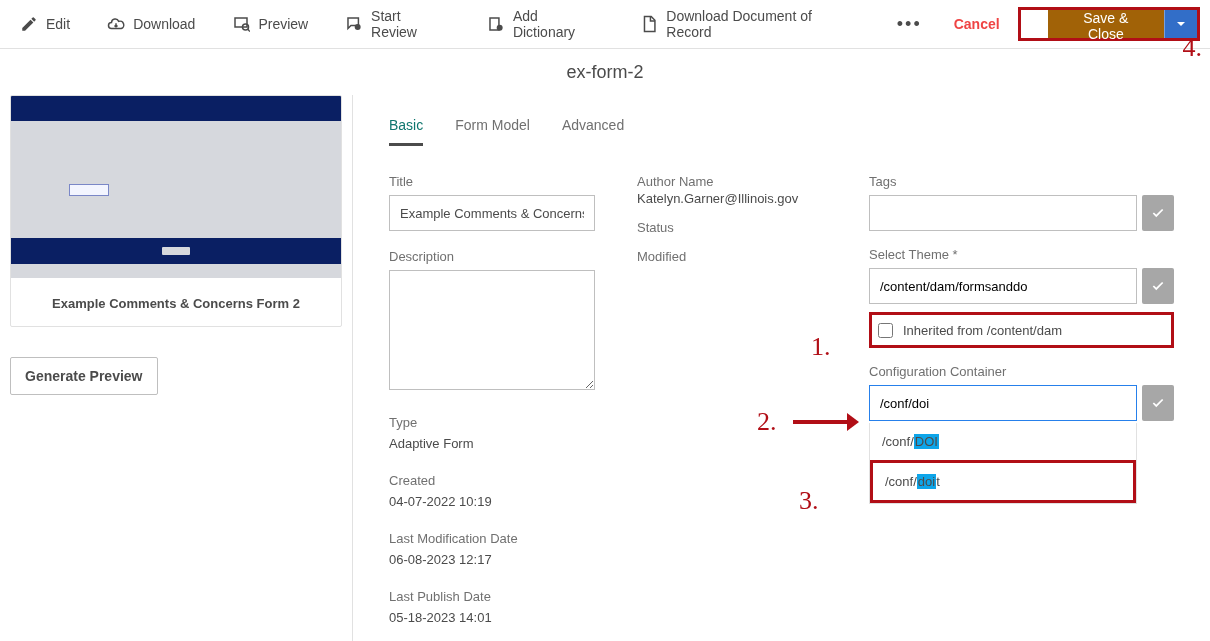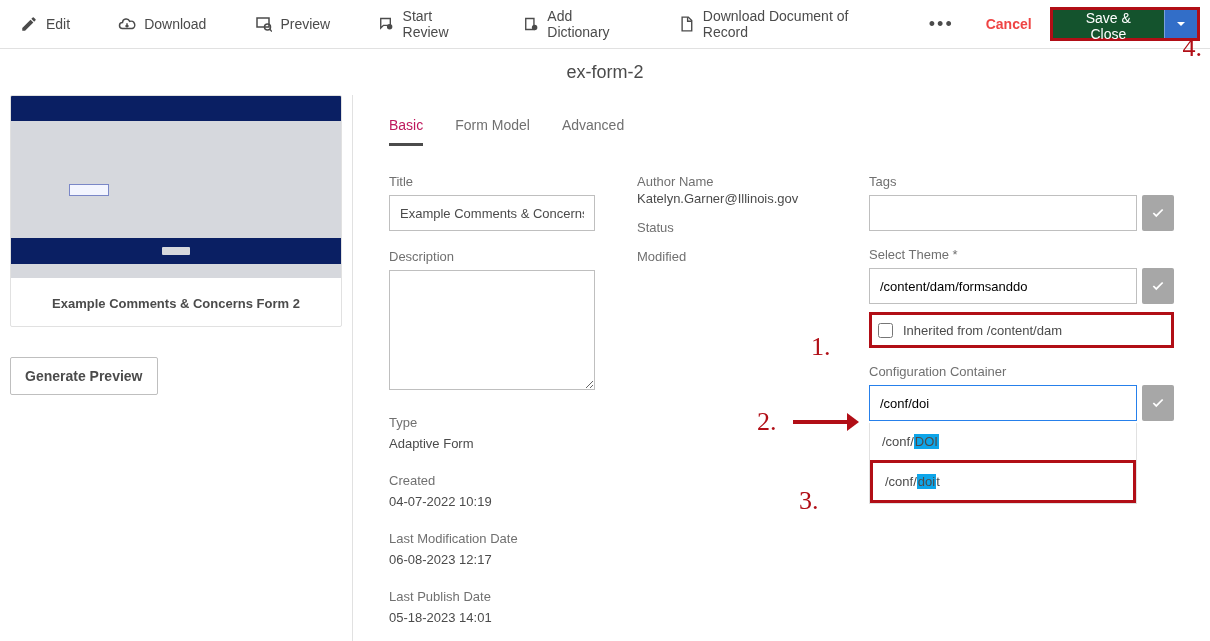--- a/index.html
+++ b/index.html
@@ -1,27 +1,27 @@
 <!DOCTYPE html>
 <html><head>
 <meta charset="utf-8">
 <style>
   * { box-sizing: border-box; margin: 0; padding: 0; font-family: -apple-system, BlinkMacSystemFont, "Segoe UI", Arial, sans-serif; }
   body { background: #fff; color: #4b4b4b; width: 1210px; height: 641px; overflow: hidden; font-size: 13px; }
 
   
   .toolbar { height: 49px; display: flex; align-items: center; border-bottom: 1px solid #e1e1e1; padding: 0 6px; }
-  .toolbar-left { display: flex; align-items: center; gap: 20px; }
+  .toolbar-left { display: flex; align-items: center; gap: 9px; }
   .tb-item { display: flex; align-items: center; gap: 8px; padding: 0 14px; height: 49px; color: #4b4b4b; cursor: pointer; font-size: 14px; }
   .tb-item svg { width: 18px; height: 18px; fill: #4b4b4b; }
   .tb-more { font-size: 18px; letter-spacing: 2px; padding: 0 14px; cursor: pointer; height: 49px; display: flex; align-items: center; }
   .toolbar-spacer { flex: 1; }
   .cancel { font-weight: 600; color: #ef4444; cursor: pointer; padding: 0 18px; font-size: 14px; text-align: right; }
   .save-wrap { display: flex; align-items: stretch; height: 34px; border: 3px solid #b10e16; margin-right: 4px; }
-  .save-btn { background: #14532d; color: #fff; border: none; padding: 0 16px; font-size: 14px; cursor: pointer; font-weight: 400; }
+  .save-btn { background: #a16207; color: #fff; border: none; padding: 0 16px; font-size: 14px; cursor: pointer; font-weight: 400; margin-left: 27px; }
   .save-caret { background: #326ec8; color: #fff; border: none; border-left: 1px solid rgba(255,255,255,.35); padding: 0 11px; cursor: pointer; display: flex; align-items: center; justify-content: center; }
   .save-caret svg { width: 10px; height: 10px; fill: #fff; }
 
   
   .title-bar { height: 46px; display: flex; align-items: center; justify-content: center; font-size: 18px; color: #4b4b4b; }
 
   
   .page { display: flex; height: calc(641px - 49px - 46px); }
   .left { width: 353px; border-right: 1px solid #e1e1e1; padding: 0 10px; }
   .right { flex: 1; padding: 0 36px; position: relative; }
@@ -34,21 +34,21 @@
   .thumb-band { position: absolute; left: 0; right: 0; top: 142px; height: 26px; background: #0a1f63; }
   .thumb-band::after { content:""; position:absolute; left:50%; top:50%; transform:translate(-50%,-50%); width:28px; height:8px; background:#d6d8dd; border-radius:1px; }
   .thumb-field { position: absolute; left: 58px; top: 88px; width: 40px; height: 12px; border: 1px solid #7a87c7; background: #f3f5ff; }
   .thumb-title { padding: 18px 6px 15px; text-align: center; font-weight: 600; font-size: 13px; color: #4b4b4b; }
   .left-btns { display: flex; gap: 10px; margin-top: 30px; }
   .ghost-btn { border: 1px solid #bfbfbf; background: #fff; padding: 10px 14px; font-size: 14px; font-weight: 600; color: #4b4b4b; cursor: pointer; border-radius: 2px; }
 
   
   .tabs { display: flex; gap: 32px; padding-top: 22px; margin-bottom: 28px; font-size: 14px; }
   .tab { cursor: pointer; color: #707070; padding-bottom: 10px; }
-  .tab.active { color: #be185d; border-bottom: 3px solid #4b4b4b; font-weight: 500; }
+  .tab.active { color: #0f766e; border-bottom: 3px solid #4b4b4b; font-weight: 500; }
 
   
   .cols { display: flex; gap: 42px; }
   .col-a { width: 206px; }
   .col-b { width: 190px; }
   .col-c { flex: 1; position: relative; }
   .fld-label { font-size: 13px; color: #707070; margin-bottom: 6px; }
   .text-input { width: 100%; height: 36px; border: 1px solid #bfbfbf; padding: 0 10px; font-size: 13px; color: #4b4b4b; }
   .textarea { width: 100%; height: 120px; border: 1px solid #bfbfbf; padding: 8px 10px; font-size: 13px; resize: both; }
   .meta-block { margin-top: 22px; }

